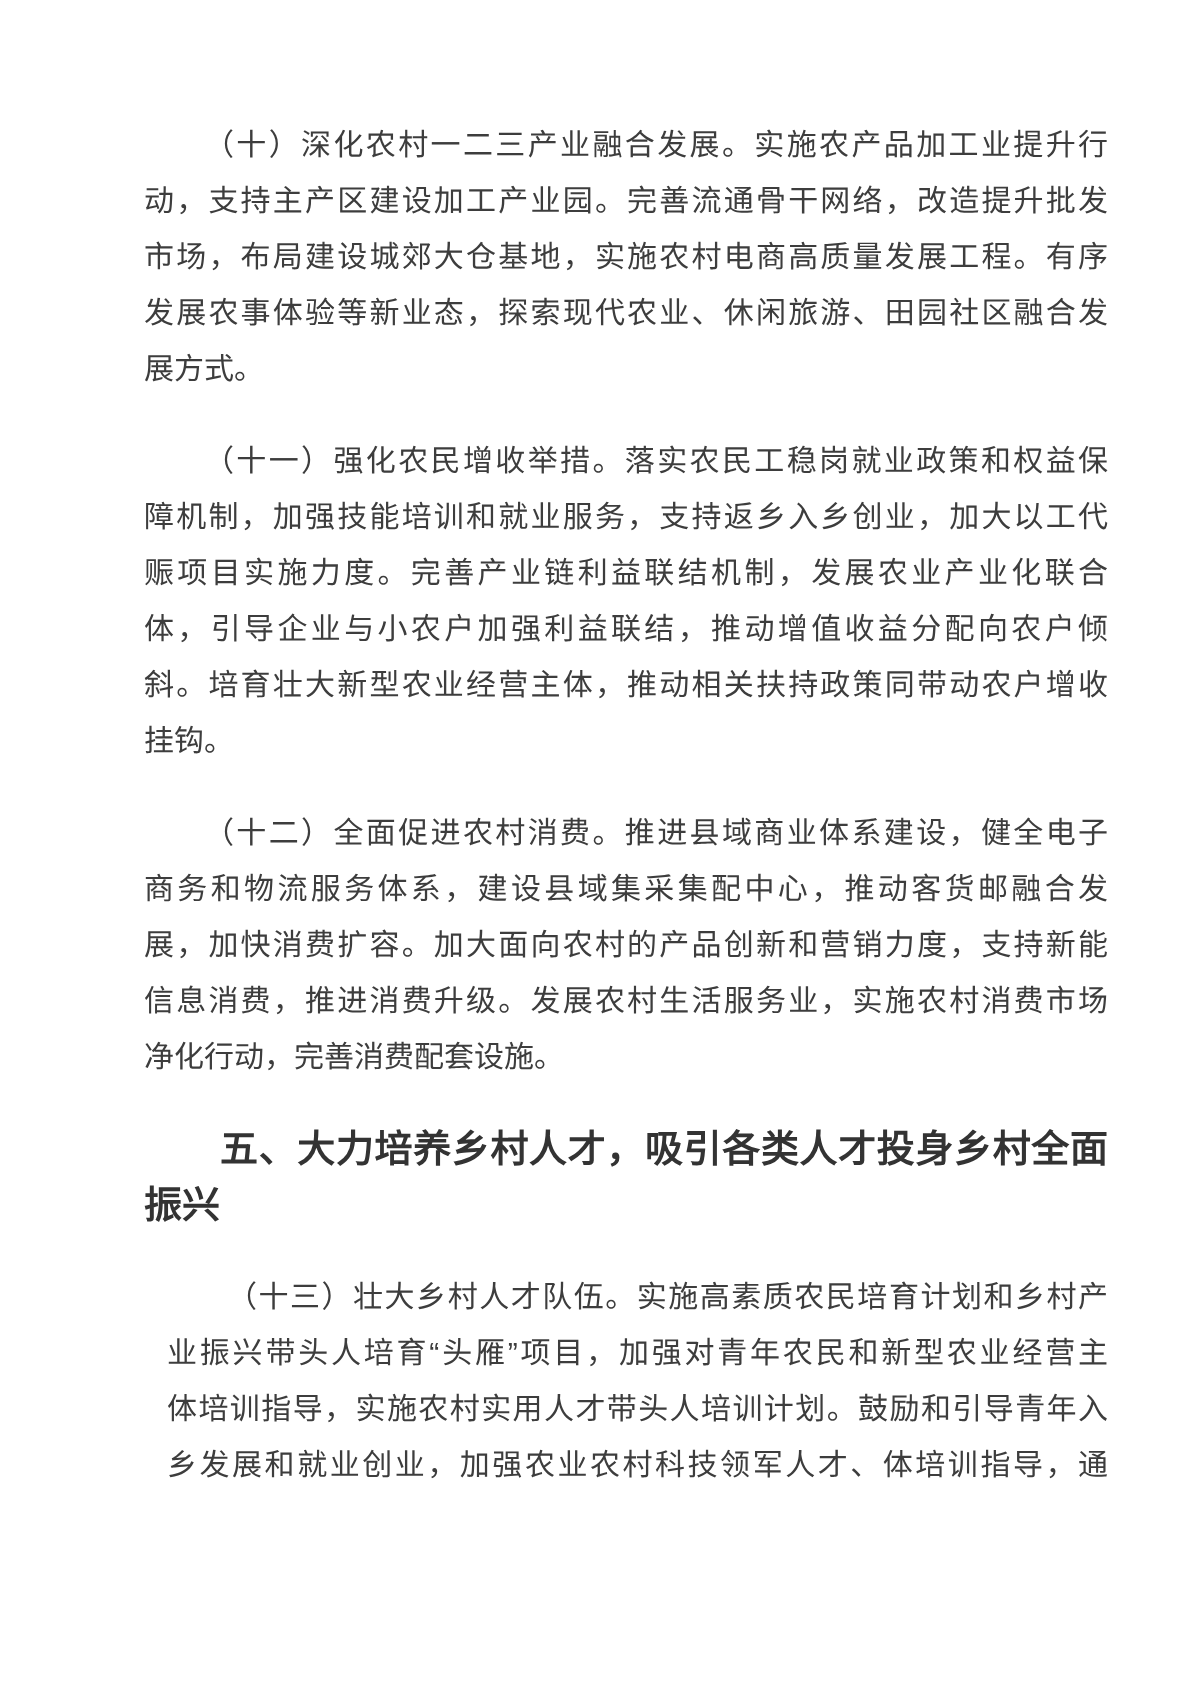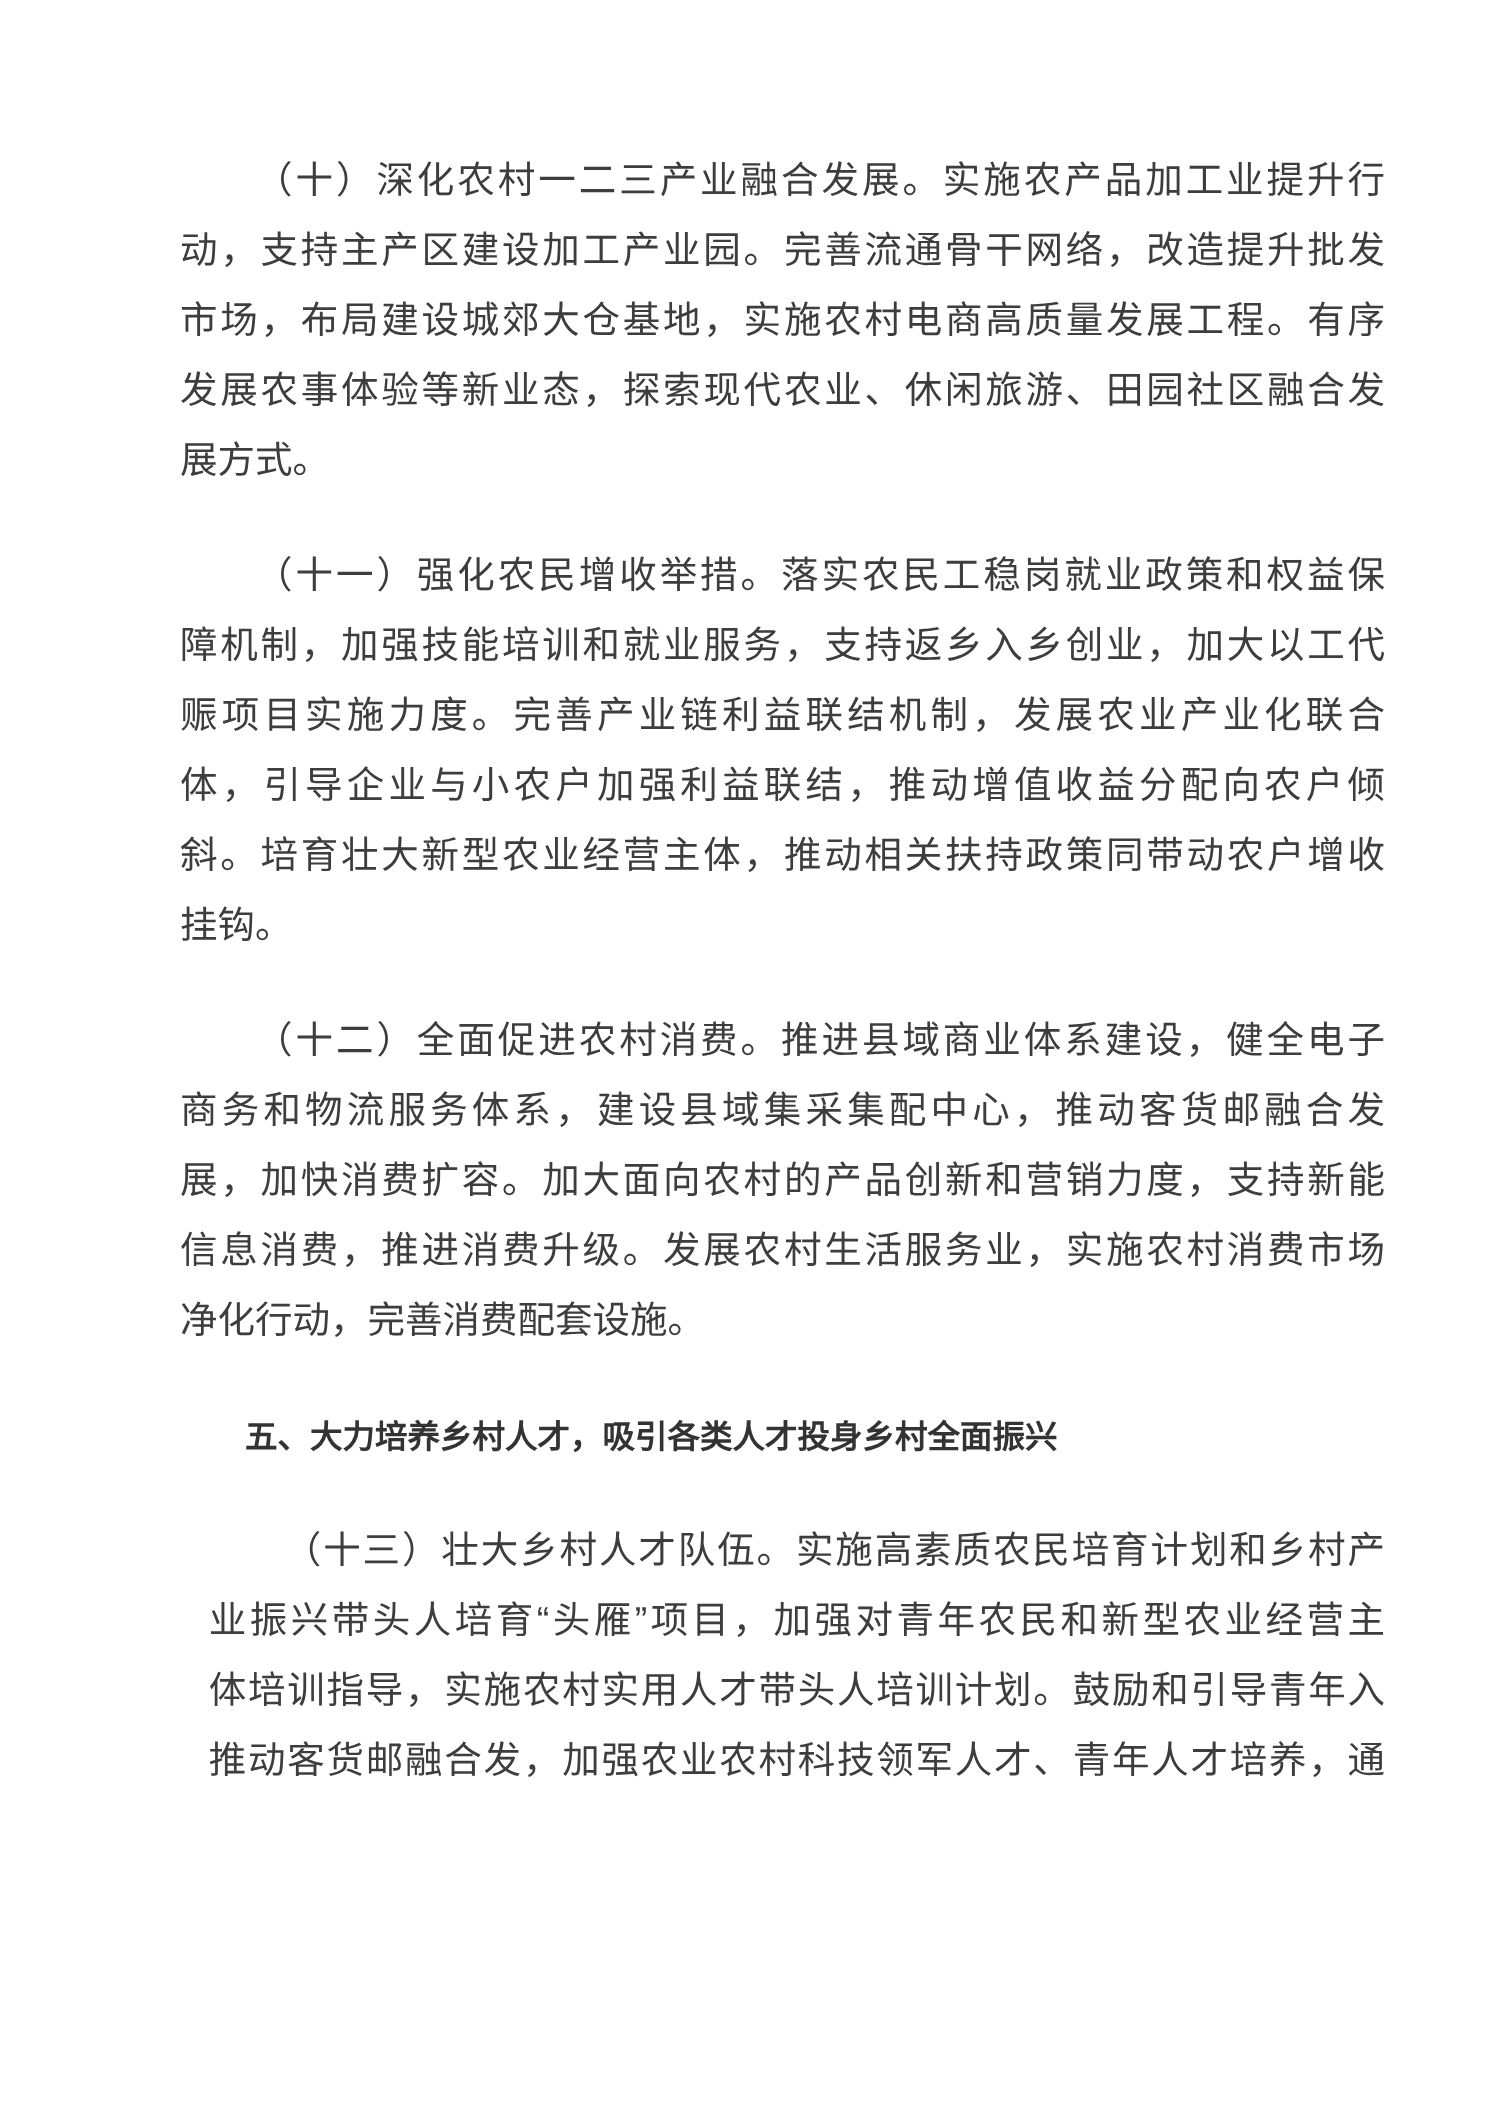--- a/index.html
+++ b/index.html
@@ -73,23 +73,23 @@
     </section>
 
   <section class="block para">
       <div class="line first">（十二）全面促进农村消费。推进县域商业体系建设，健全电子</div>
       <div class="line">商务和物流服务体系，建设县域集采集配中心，推动客货邮融合发</div>
       <div class="line">展，加快消费扩容。加大面向农村的产品创新和营销力度，支持新能</div>
       <div class="line">信息消费，推进消费升级。发展农村生活服务业，实施农村消费市场</div>
       <div class="line last">净化行动，完善消费配套设施。</div>
     </section>
 
-  <h2 class="block heading" style="font-size:26px;">
+  <h2 class="block heading" style="font-size:38px;">
       <div class="line first last">五、大力培养乡村人才，吸引各类人才投身乡村全面振兴</div>
     </h2>
 
   <section class="block para">
       <div class="line first">（十三）壮大乡村人才队伍。实施高素质农民培育计划和乡村产</div>
       <div class="line">业振兴带头人培育“头雁”项目，加强对青年农民和新型农业经营主</div>
       <div class="line">体培训指导，实施农村实用人才带头人培训计划。鼓励和引导青年入</div>
-      <div class="line">推动客货邮融合发，加强农业农村科技领军人才、青年人才培养，通</div>
+      <div class="line">乡发展和就业创业，加强农业农村科技领军人才、体培训指导，通</div>
     </section>
 </main>
 
 </body></html>

